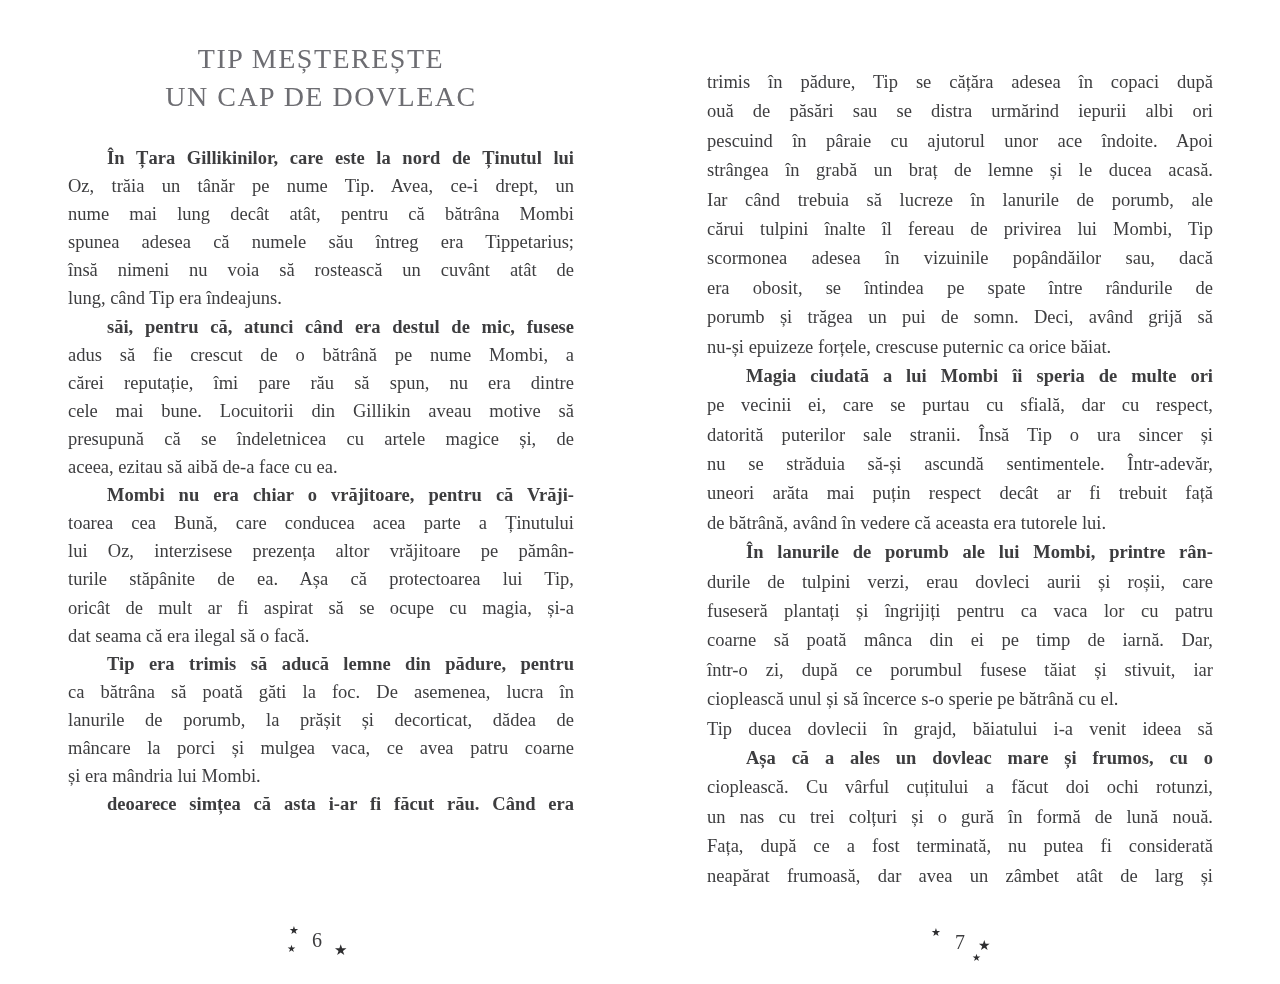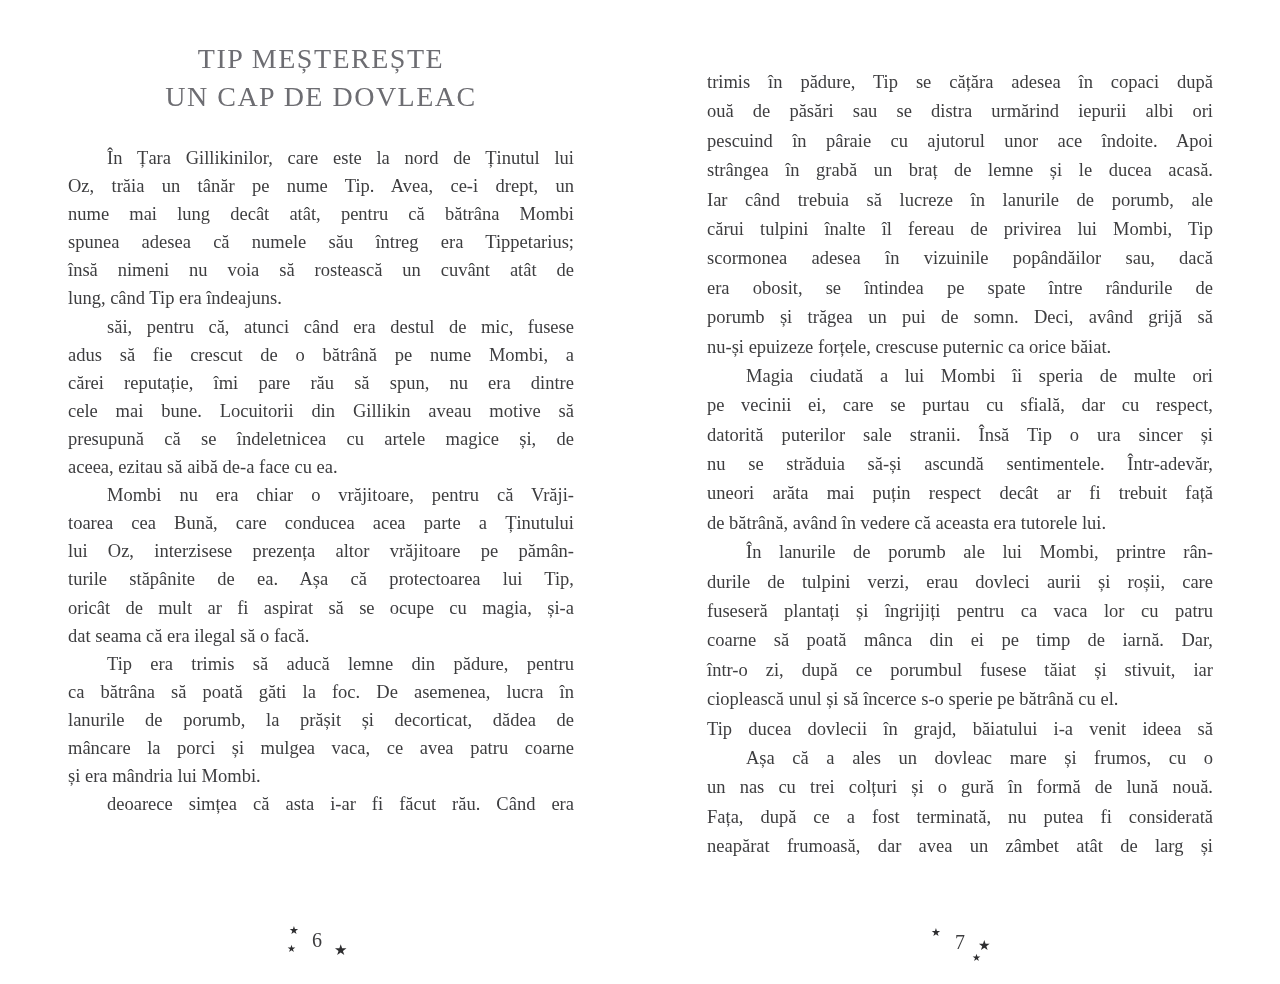--- a/index.html
+++ b/index.html
@@ -38,21 +38,21 @@
   .para{margin:0;padding:0;}
   .line{
     font-size:18.5px;
     text-align:justify;
     text-align-last:justify;
     white-space:normal;
   }
   .page.left .line{line-height:28.1px;height:28.1px;}
   .page.right .line{line-height:29.4px;height:29.4px;}
   .line.end{text-align-last:left;}
-  .para.indent .line:first-child{text-indent:39px;}
+  .para.indent .line:first-child{text-indent:39px;font-weight:bold;}
 
   .pagefoot{position:absolute;left:0;top:920px;width:506px;height:56px;}
   .pagefoot .star{position:absolute;color:var(--star);line-height:1;}
   .pagefoot .pagenum{position:absolute;font-size:20px;color:var(--text);line-height:1.2;}
 
   
   .page.left .star.s1{left:221px;top:5px;font-size:11px;}
   .page.left .star.s2{left:219px;top:24px;font-size:10px;}
   .page.left .pagenum{left:244px;top:8px;}
   .page.left .star.s3{left:266px;top:23px;font-size:15px;}
@@ -143,20 +143,21 @@
           <div class="line">În lanurile de porumb ale lui Mombi, printre rân-</div>
           <div class="line">durile de tulpini verzi, erau dovleci aurii și roșii, care</div>
           <div class="line">fuseseră plantați și îngrijiți pentru ca vaca lor cu patru</div>
           <div class="line">coarne să poată mânca din ei pe timp de iarnă. Dar,</div>
           <div class="line">într-o zi, după ce porumbul fusese tăiat și stivuit, iar</div>
           <div class="line end">cioplească unul și să încerce s-o sperie pe bătrână cu el.</div>
           <div class="line">Tip ducea dovlecii în grajd, băiatului i-a venit ideea să</div>
         </div>
         <div class="para indent">
           <div class="line">Așa că a ales un dovleac mare și frumos, cu o</div>
+          <div class="line">cioplească. Cu vârful cuțitului a făcut doi ochi rotunzi,</div>
           <div class="line">un nas cu trei colțuri și o gură în formă de lună nouă.</div>
           <div class="line">Fața, după ce a fost terminată, nu putea fi considerată</div>
           <div class="line">neapărat frumoasă, dar avea un zâmbet atât de larg și</div>
         </div>
       </div>
     <footer class="pagefoot">
       <span class="star s1">★</span>
       <span class="pagenum">7</span>
       <span class="star s2">★</span>
       <span class="star s3">★</span>

